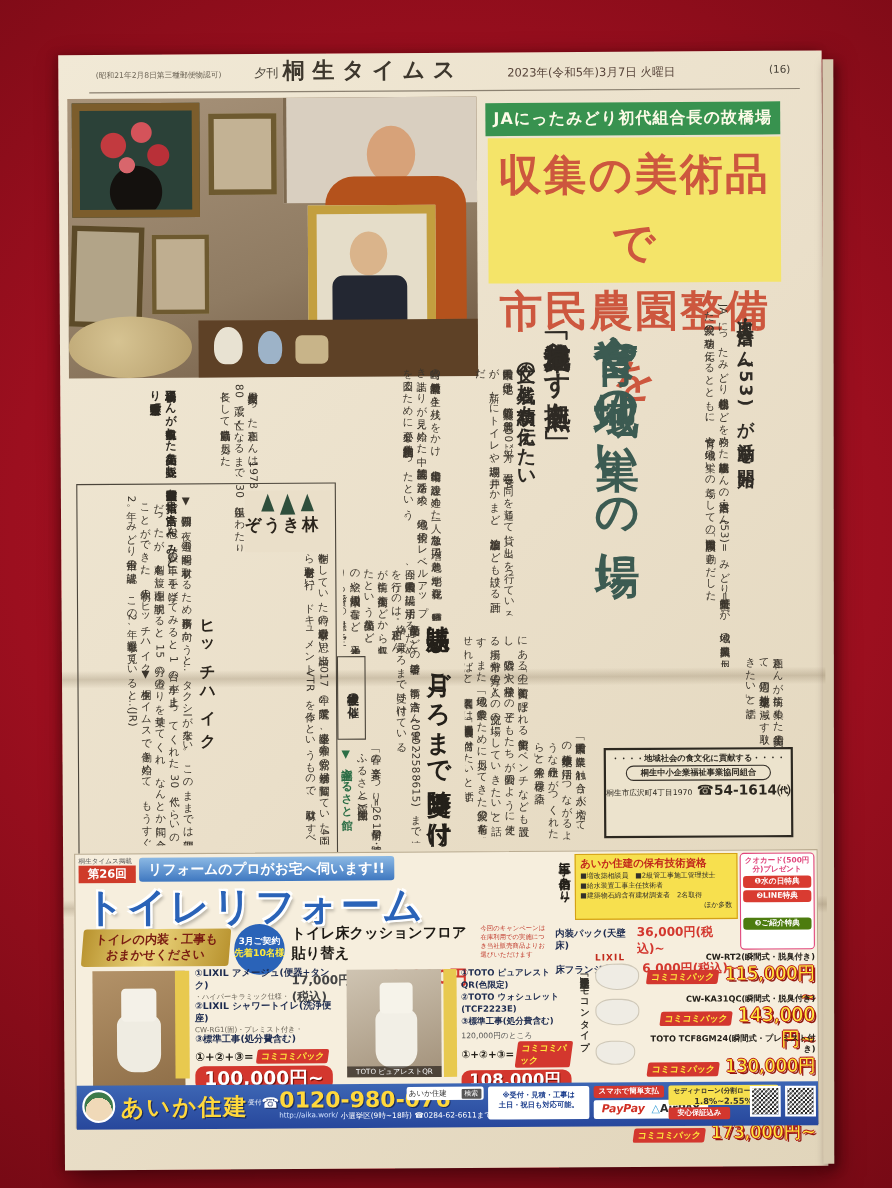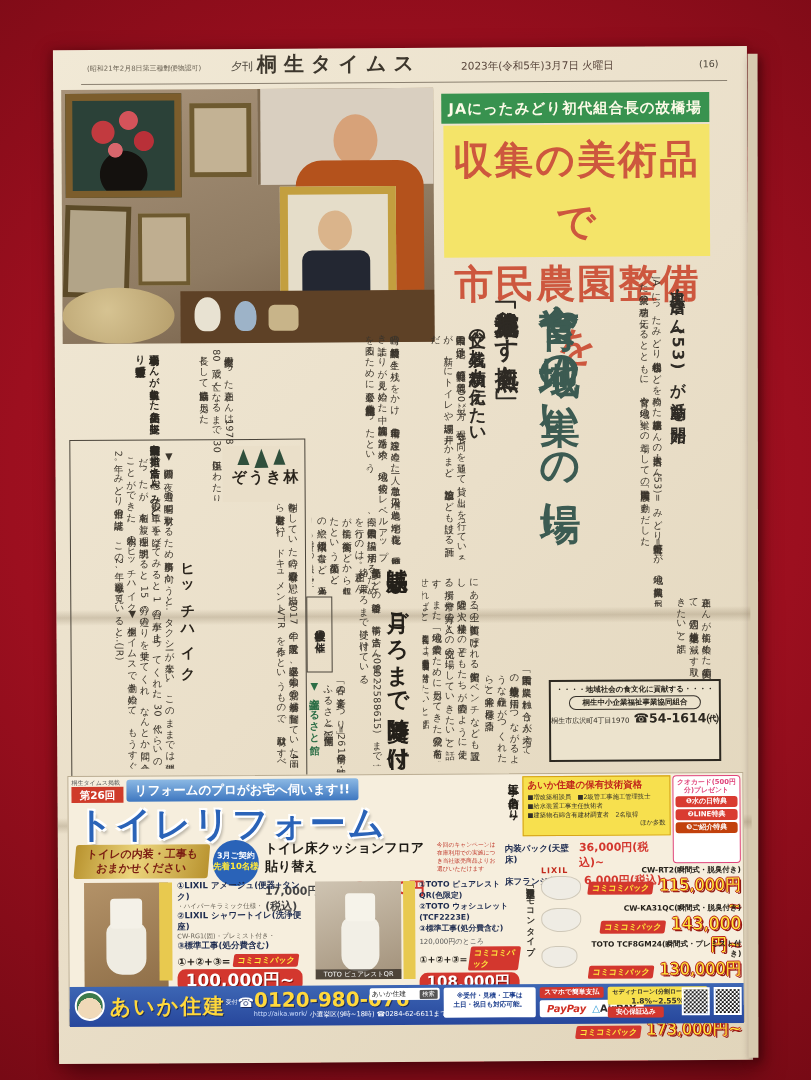--- a/index.html
+++ b/index.html
@@ -87,21 +87,21 @@
   <div class="abs v bt" style="left:256px;top:462px;width:66px;height:84px">今回、市民農園の設備に活用するため販売を行うのは、正和さんが生前に美術商などから収集したという美術品など。横山大観の絵や川端康成の書など、入手当初よりも格安での提供を予定する。</div>
   <div class="abs v bt" style="left:366px;top:524px;width:58px;height:190px">にある「土の美術館」と呼ばれる美術館やベンチなども設置し、近隣の人や学校帰りの子どもたちが公園のように使える場所、市外や遠方の人との交流の場にしていきたい」と話す。また、「地域の農業のために尽力してきた父親の名前を残せれば」と、農園名には「橋場正和市民農園」と名付けたいと話す。</div>
   <div class="abs v bt" style="left:428px;top:620px;width:48px;height:96px">「市民農園で農業に触れ合う人が増えて、周辺の耕作放棄地の活用につながるような仕組みがつくれたら」と将来の目標を語る。</div>
 
   <div class="abs boxline v" style="left:250px;top:548px;width:26px;height:76px;font-size:10.5px;font-weight:bold;color:#2e2a24;text-align:center;padding:3px 4px">本社後援の催し</div>
   <div class="abs v" style="left:250px;top:632px;height:92px;font-size:10px;font-weight:bold;color:#2c6e46">▼童謡ふるさと館</div>
   <div class="abs v bt" style="left:262px;top:630px;width:28px;height:94px">「春の音楽まつり」=26日午前10時・童謡ふるさと館(主催・同館)</div>
 
   <div class="abs boxline" style="left:14px;top:390px;width:236px;height:340px">
     <div class="abs v bt" style="right:6px;top:10px;width:96px;height:318px">テレビ番組の制作をしていた時の選挙取材の思い出話。2017年の衆院選で、小選挙区、知事の新党の候補者が奮闘していた岡山4区での取材。投票前日から密着取材を行い、ドキュメントVTRを作るというもので、取材はすべて…</div>
-    <div class="abs" style="right:4px;top:6px;width:78px;height:56px;background:#eadfc9;text-align:right">
+    <div class="abs" style="right:4px;top:6px;width:78px;height:56px;background:#eadfc9;text-align:left">
       <div style="display:flex;justify-content:center;gap:5px;padding-top:3px">
         <div style="width:0;height:0;border-left:6px solid transparent;border-right:6px solid transparent;border-bottom:16px solid #2f4f3c"></div>
         <div style="width:0;height:0;border-left:7px solid transparent;border-right:7px solid transparent;border-bottom:19px solid #2f4f3c"></div>
         <div style="width:0;height:0;border-left:6px solid transparent;border-right:6px solid transparent;border-bottom:16px solid #2f4f3c"></div>
       </div>
       <div style="font-size:15px;font-weight:900;color:#2a241c;letter-spacing:2px">ぞうき林</div>
     </div>
     <div class="abs v" style="left:108px;top:112px;height:130px;font-size:14px;font-weight:bold;color:#2a241c;letter-spacing:5px">ヒッチハイク</div>
     <div class="abs v bt" style="left:6px;top:10px;width:98px;height:318px">▼開票日の夜、当選の瞬間を取材するため事務所に向かうと…タクシーが来ない。このままでは無理だと思い、一般の車に手を挙げてみると、1台の車が止まってくれた。30代くらいの女性だったが、名刺を渡し理由を説明すると、15分の道のりを乗せてくれ、なんとか間に合うことができた。人生初のヒッチハイク▼桐生タイムスで働き始めて、もうすぐ2年。みどり市担当の記者は、この2年、選挙戦を見ていると…(JR)</div>
   </div>
@@ -128,21 +128,21 @@
       <div style="font-size:6.3px;color:#33302a;line-height:9px">■増改築相談員　■2級管工事施工管理技士</div>
       <div style="font-size:6.3px;color:#33302a;line-height:9px">■給水装置工事主任技術者</div>
       <div style="font-size:6.3px;color:#33302a;line-height:9px">■建築物石綿含有建材調査者　2名取得</div>
       <div style="font-size:6.3px;color:#33302a;text-align:right">ほか多数</div>
     </div>
 
     <div class="abs" style="left:604px;top:2px;width:68px;height:88px;border:1.5px solid #e0457b;background:#fff;border-radius:4px;padding:2px;text-align:center">
       <div style="font-size:6.8px;font-weight:900;color:#e0457b;line-height:8px">クオカード(500円分)プレゼント</div>
       <div style="margin-top:2px;background:#d93b31;color:#fff;font-size:7px;font-weight:bold;border-radius:3px;line-height:11px">❶水の日特典</div>
       <div style="margin-top:2px;background:#d93b31;color:#fff;font-size:7px;font-weight:bold;border-radius:3px;line-height:11px">❷LINE特典</div>
-      <div style="margin-top:2px;background:#c2410c;color:#fff;font-size:7px;font-weight:bold;border-radius:3px;line-height:11px">❸ご紹介特典</div>
+      <div style="margin-top:14px;background:#4d7c0f;color:#fff;font-size:7px;font-weight:bold;border-radius:3px;line-height:11px">❸ご紹介特典</div>
     </div>
 
     <div class="abs" style="left:6px;top:68px;width:134px;height:34px;background:linear-gradient(100deg,#b8922e,#ecd57c 45%,#b8922e);transform:skewX(-5deg);text-align:center;padding-top:3px;border-radius:3px">
       <div style="font-size:11px;font-weight:900;color:#7a1d12;line-height:14px">トイレの内装・工事も</div>
       <div style="font-size:11px;font-weight:900;color:#7a1d12;line-height:14px">おまかせください</div>
     </div>
     <div class="abs" style="left:144px;top:64px;width:46px;height:46px;border-radius:50%;background:#2a63b8;text-align:center;padding-top:10px">
       <div style="font-size:8px;font-weight:bold;color:#fff">3月ご契約</div>
       <div style="font-size:8.5px;font-weight:900;color:#ffe93c">先着10名様</div>
     </div>

